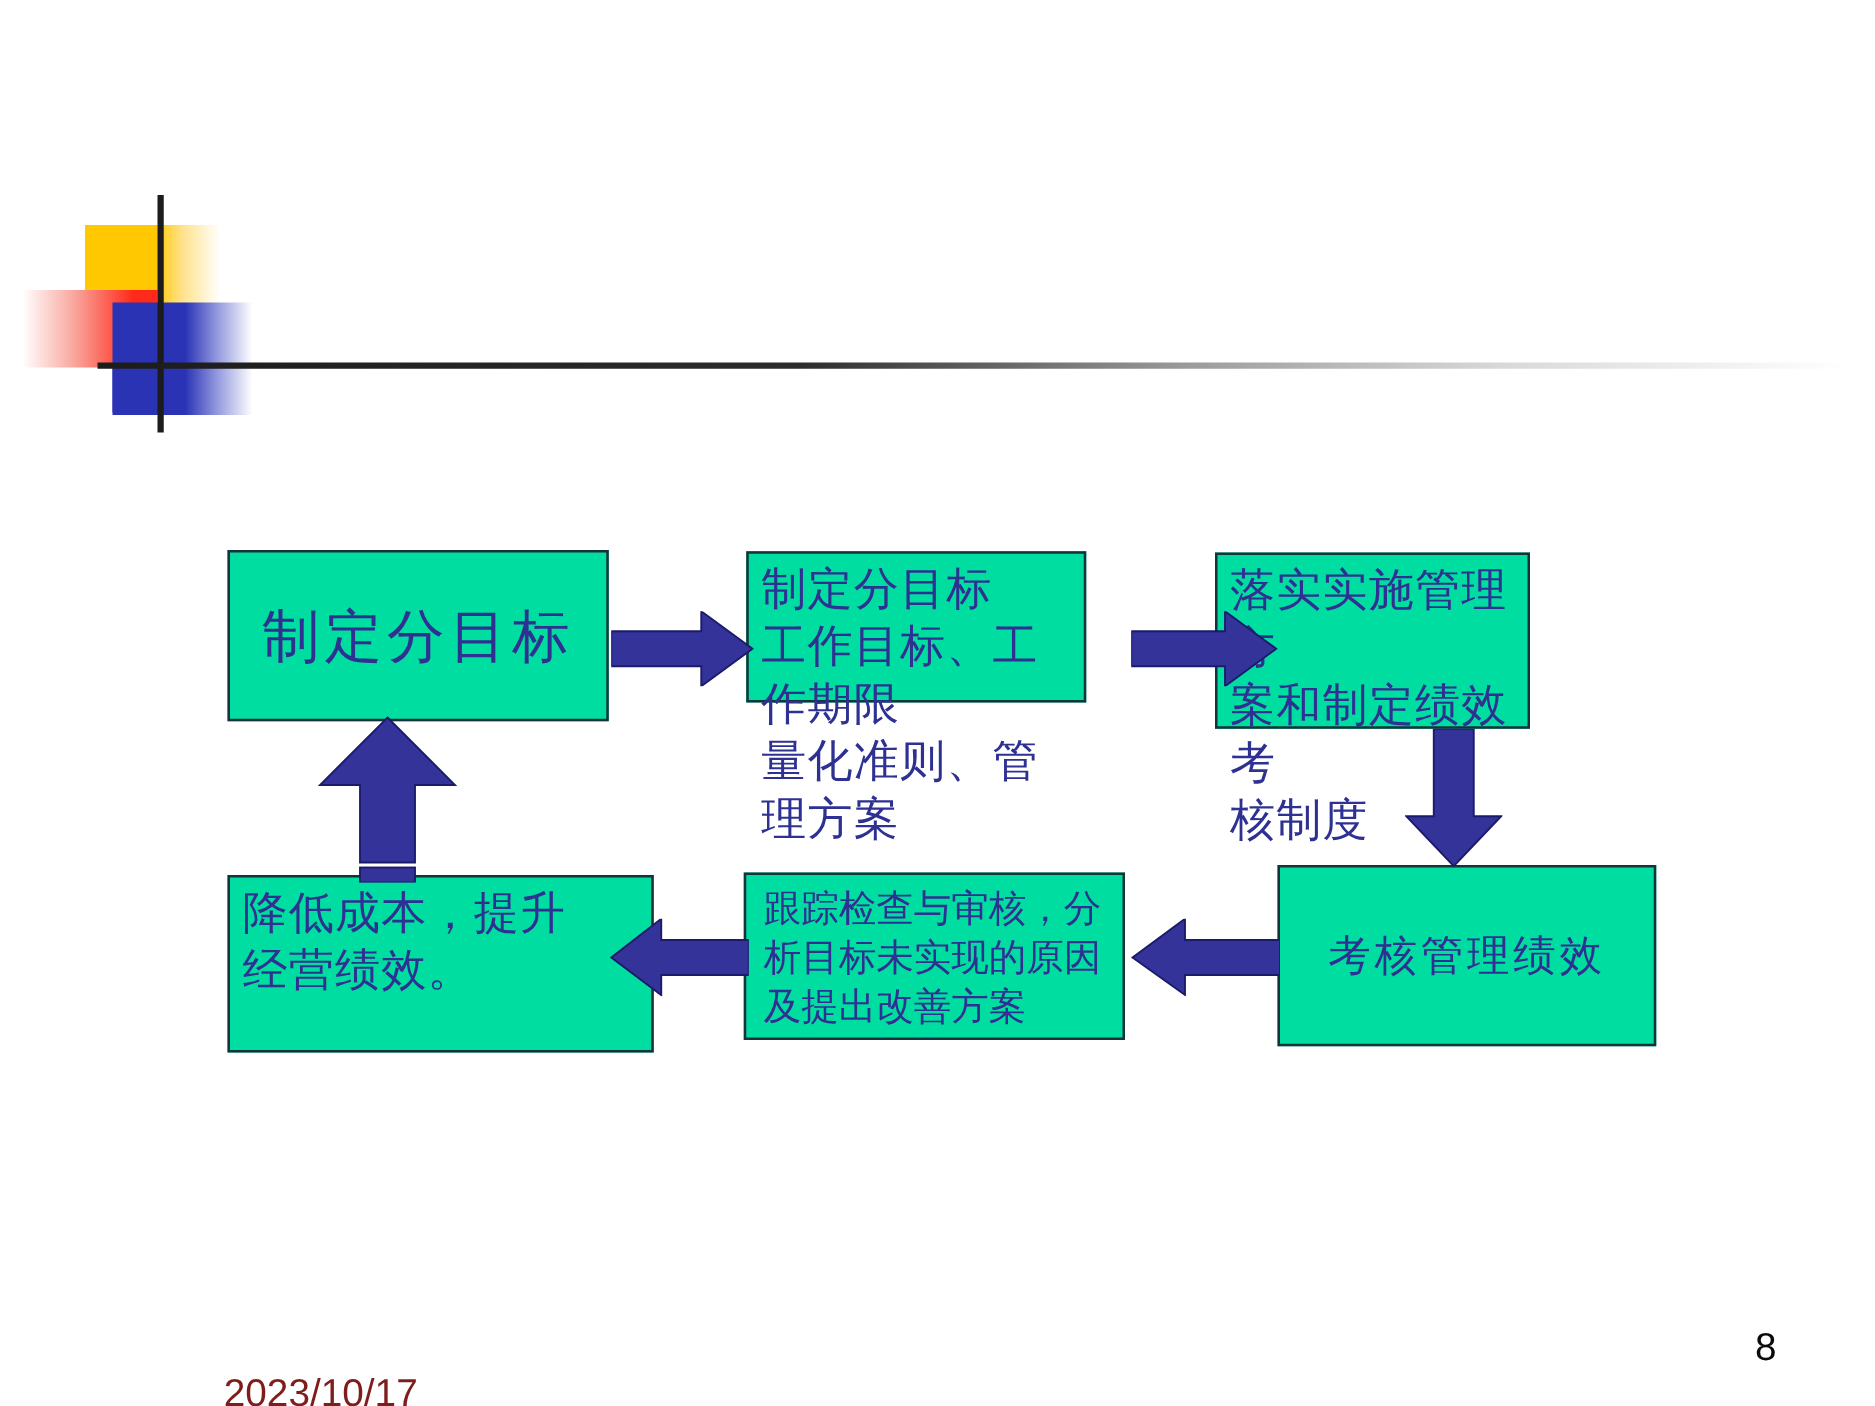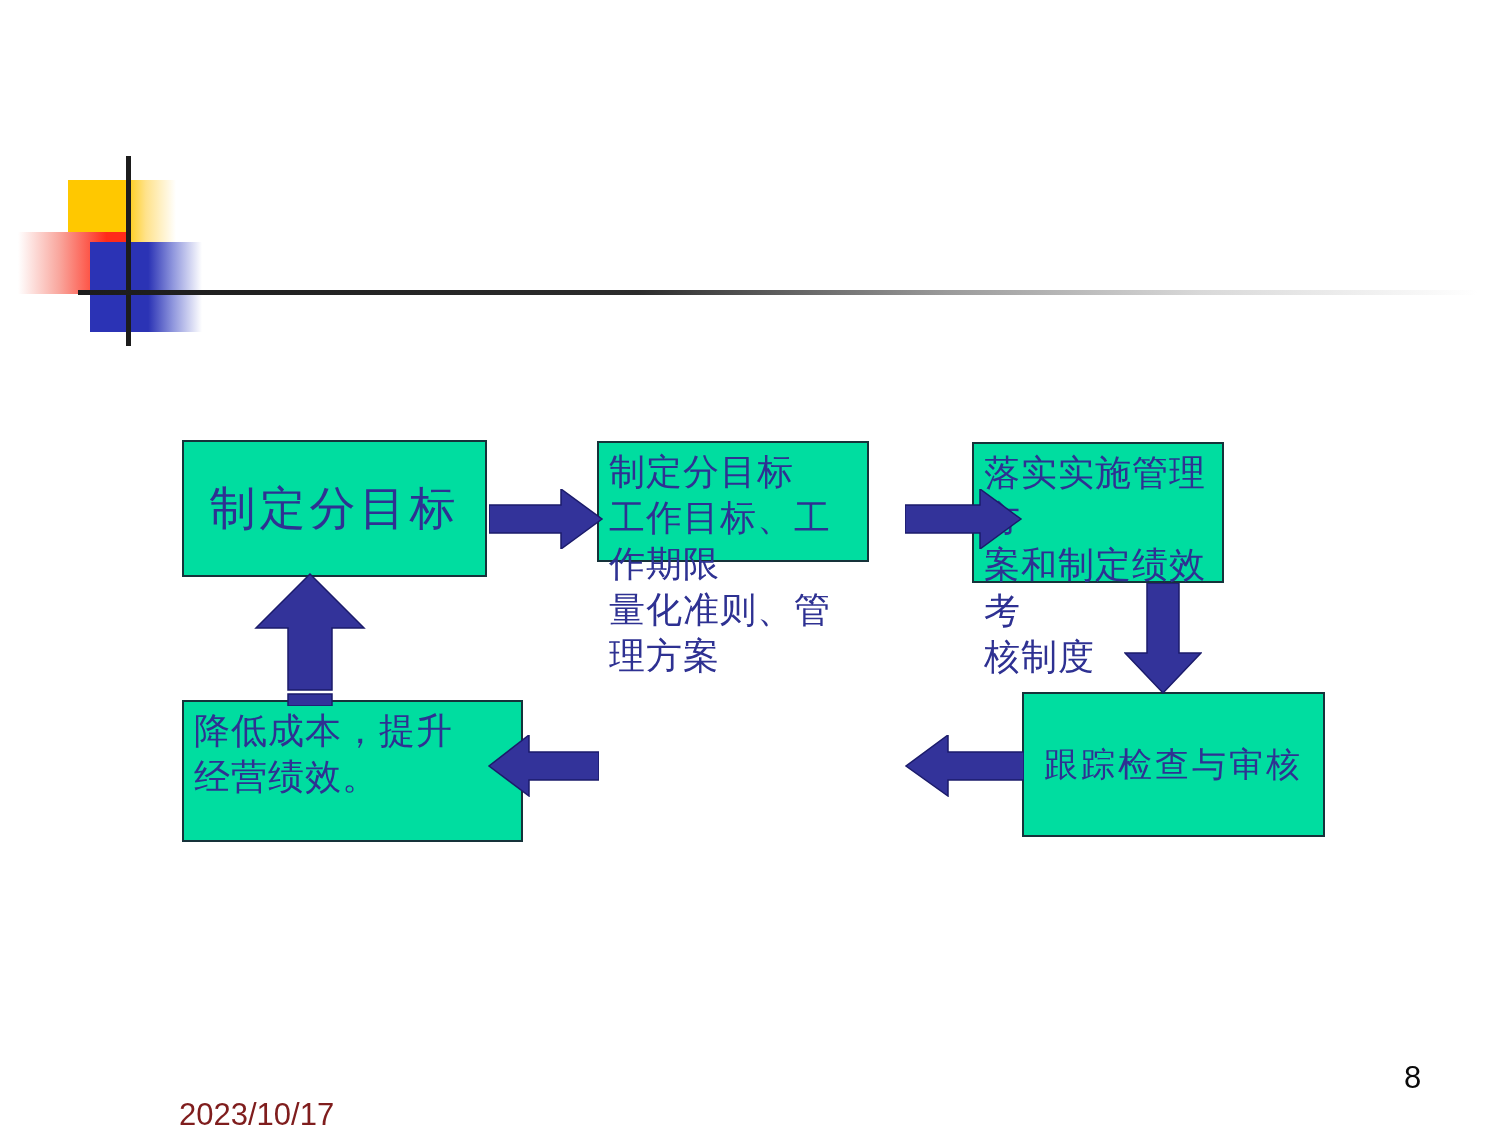--- a/index.html
+++ b/index.html
@@ -130,23 +130,28 @@
     <div class="txt">落实实施管理方
 案和制定绩效考
 核制度</div>
   </div>
 
   <div class="box b-mid" id="box4">
     <div class="txt">降低成本，提升
 经营绩效。</div>
   </div>
 
+  <div class="box b-sm" id="box5">
+    <div class="txt">跟踪检查与审核，分
+析目标未实现的原因
+及提出改善方案</div>
+  </div>
 
   <div class="box b-ctr" id="box6">
-    <div class="txt">跟踪检查与审核</div>
+    <div class="txt">考核管理绩效</div>
   </div>
 
   <div class="arrow" style="left:489px;top:489px;">
     <svg width="115" height="60" viewBox="0 0 115 60">
       <polygon points="0,16 72,16 72,0 113,30 72,60 72,44 0,44" fill="#33339A" stroke="#1b1b6b" stroke-width="1.5"></polygon>
     </svg>
   </div>
 
   <div class="arrow" style="left:905px;top:489px;">
     <svg width="118" height="60" viewBox="0 0 118 60">

